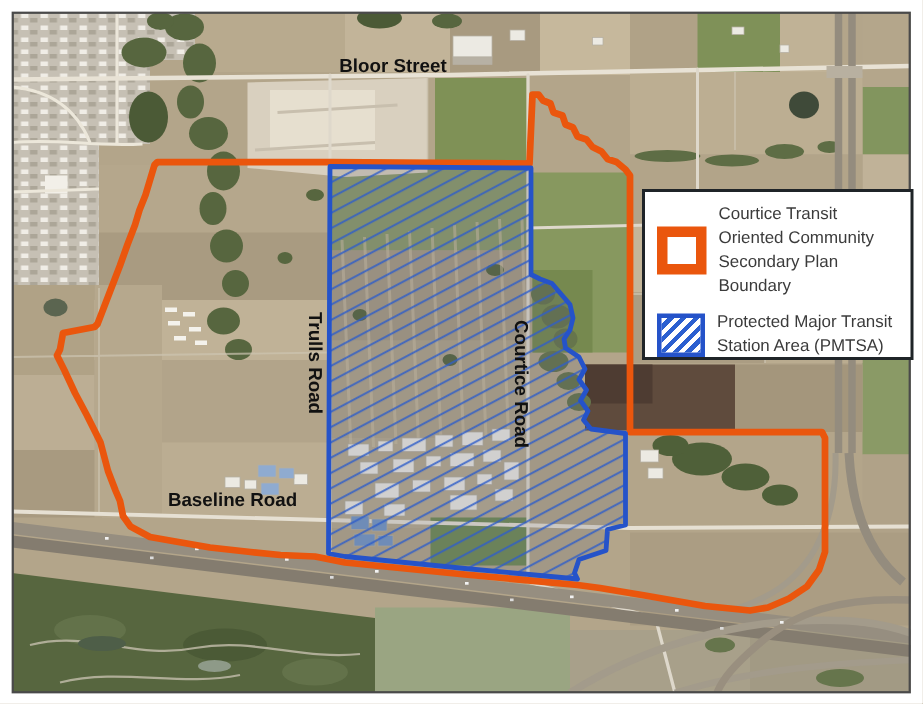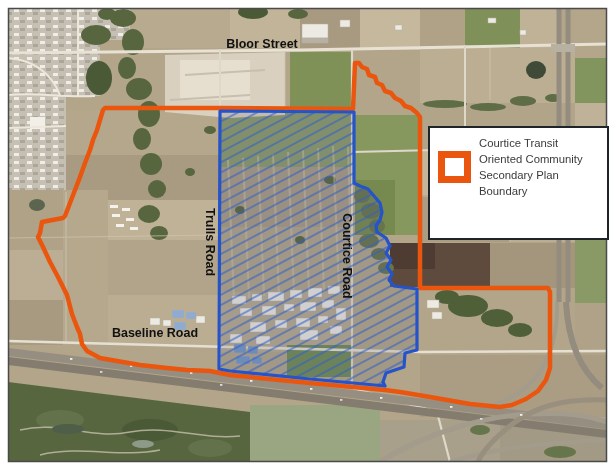--- a/index.html
+++ b/index.html
@@ -274,15 +274,19 @@
   </g>
 
   <rect x="8.5" y="8.5" width="598" height="453" fill="none" stroke="#4a4a4a" stroke-width="1.5"></rect>
 </svg>
 
 <div class="legend">
   <div class="legend-row">
     <div class="swatch-orange"></div>
     <div class="legend-label">Courtice Transit Oriented Community Secondary Plan Boundary</div>
   </div>
+  <div class="legend-row">
+    <div class="swatch-hatch"></div>
+    <div class="legend-label">Protected Major Transit Station Area (PMTSA)</div>
+  </div>
 </div>
 
 </div>
 
 </body></html>

